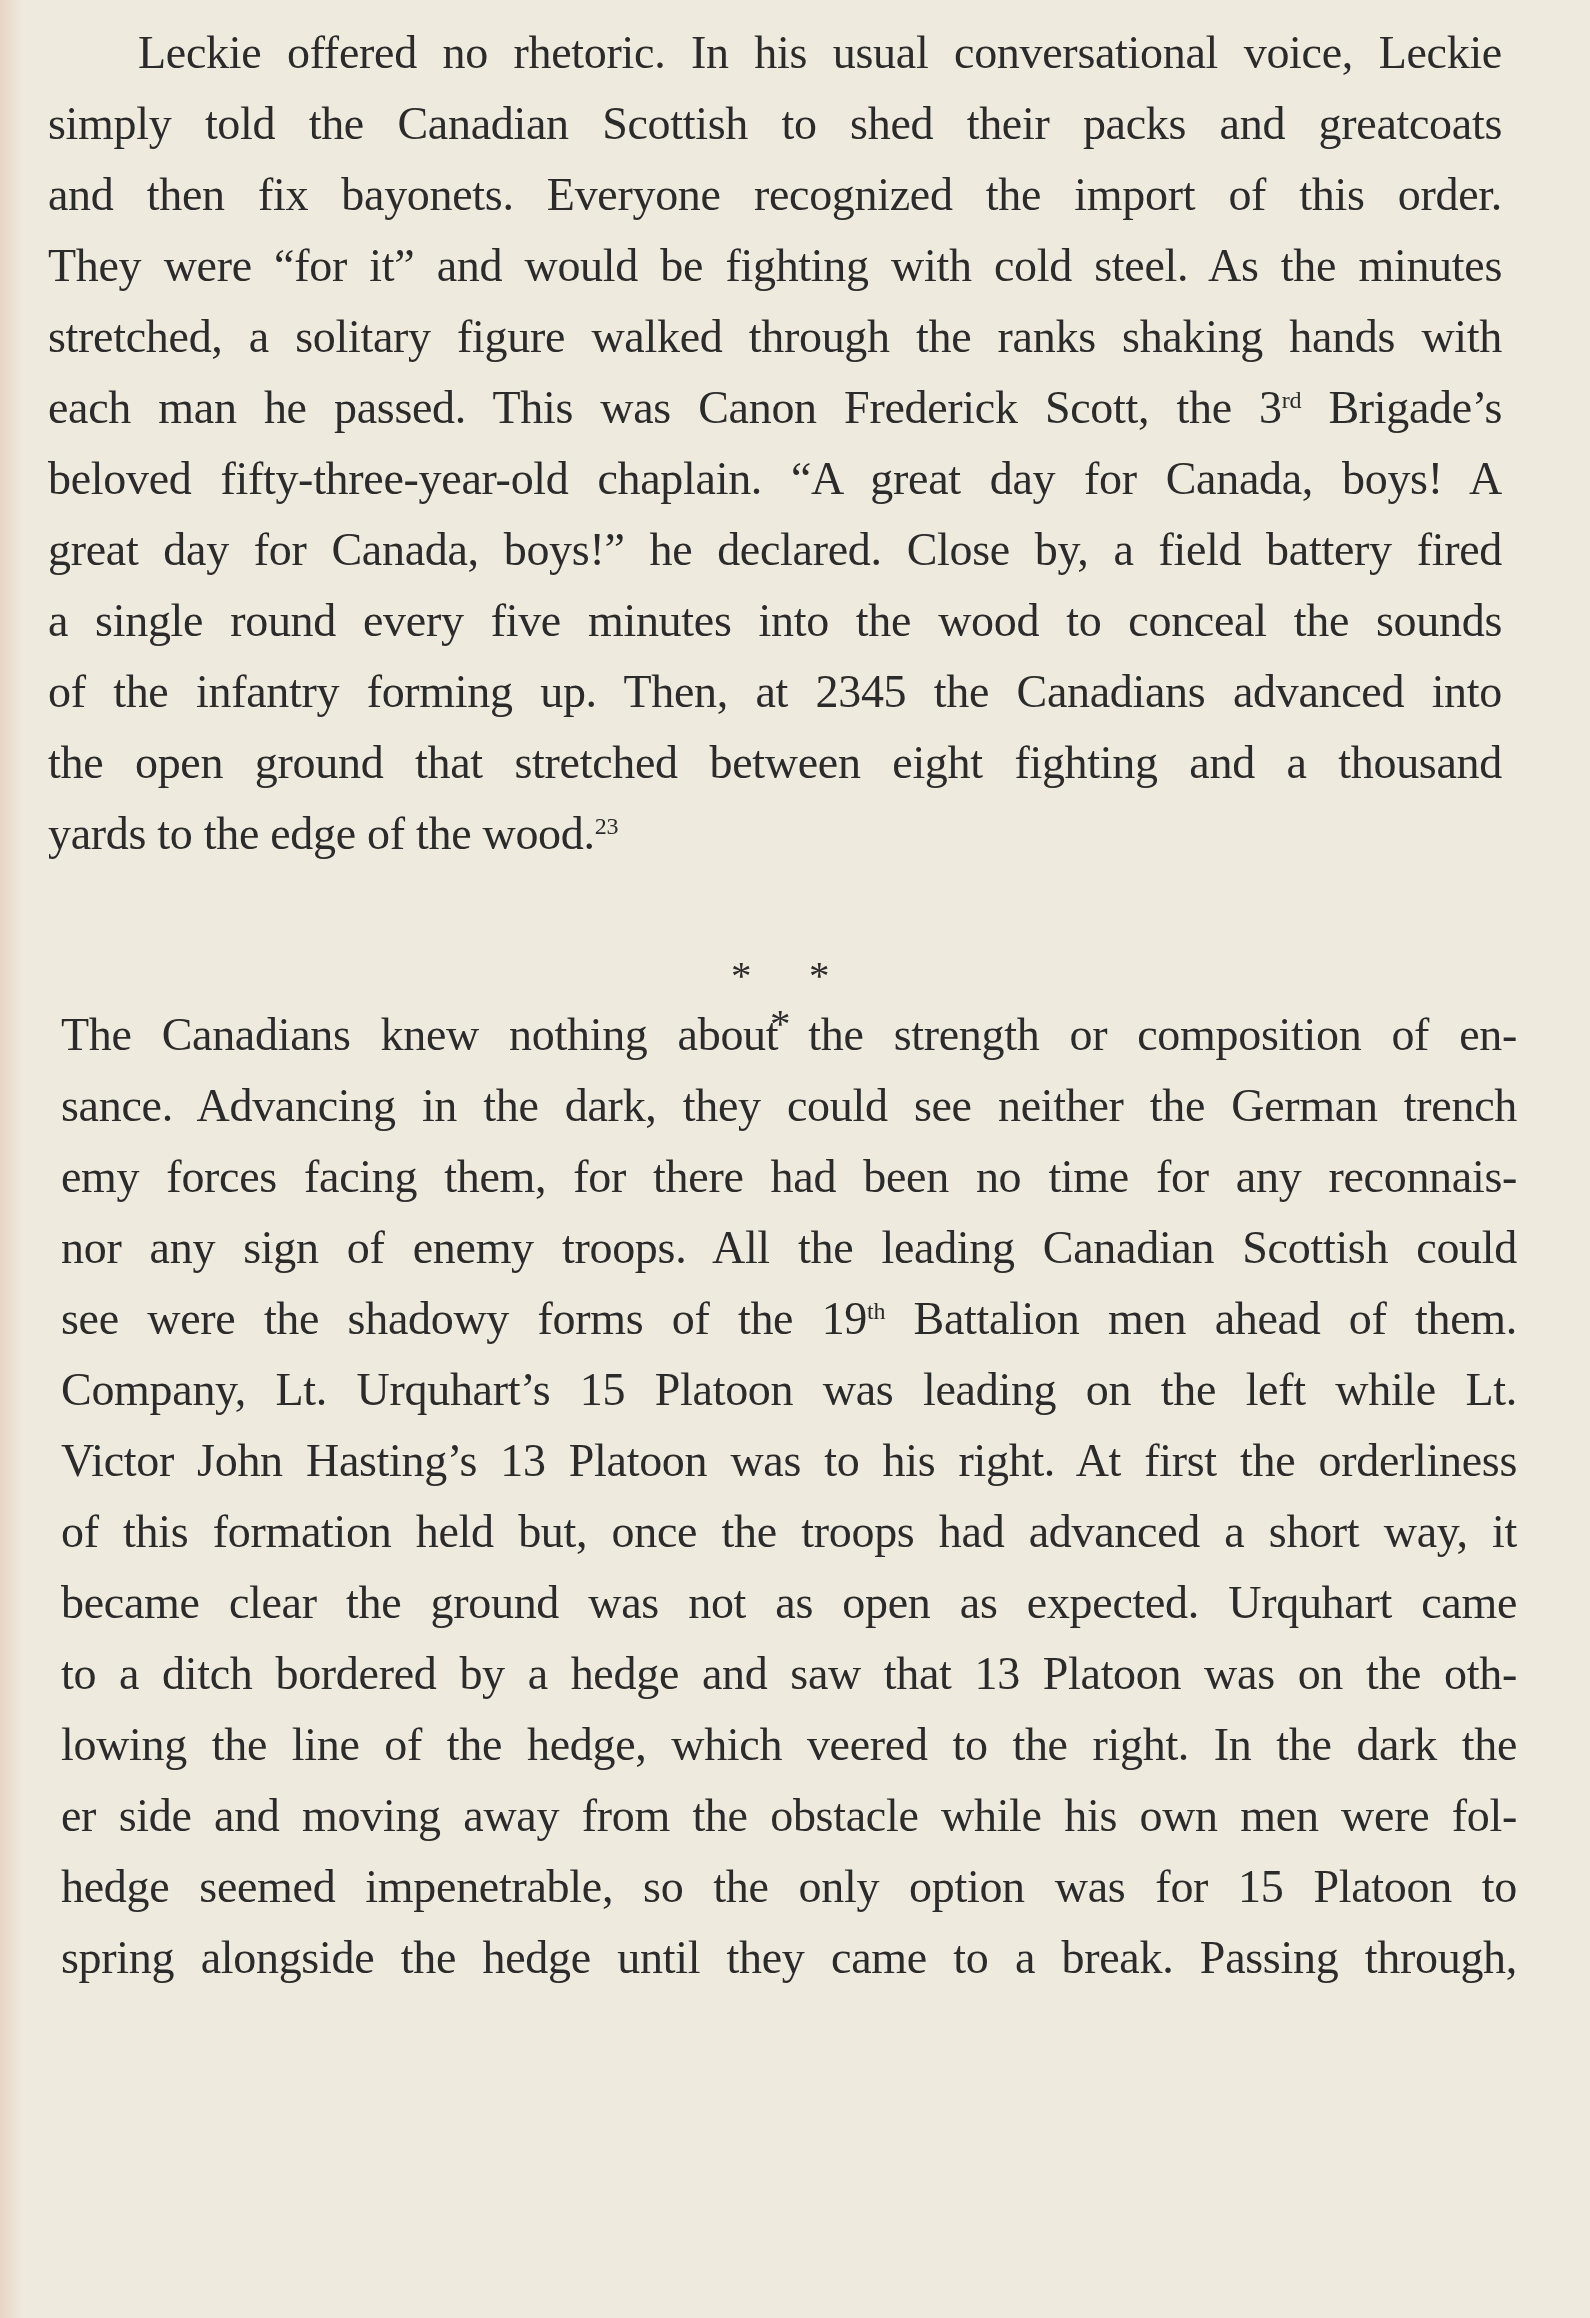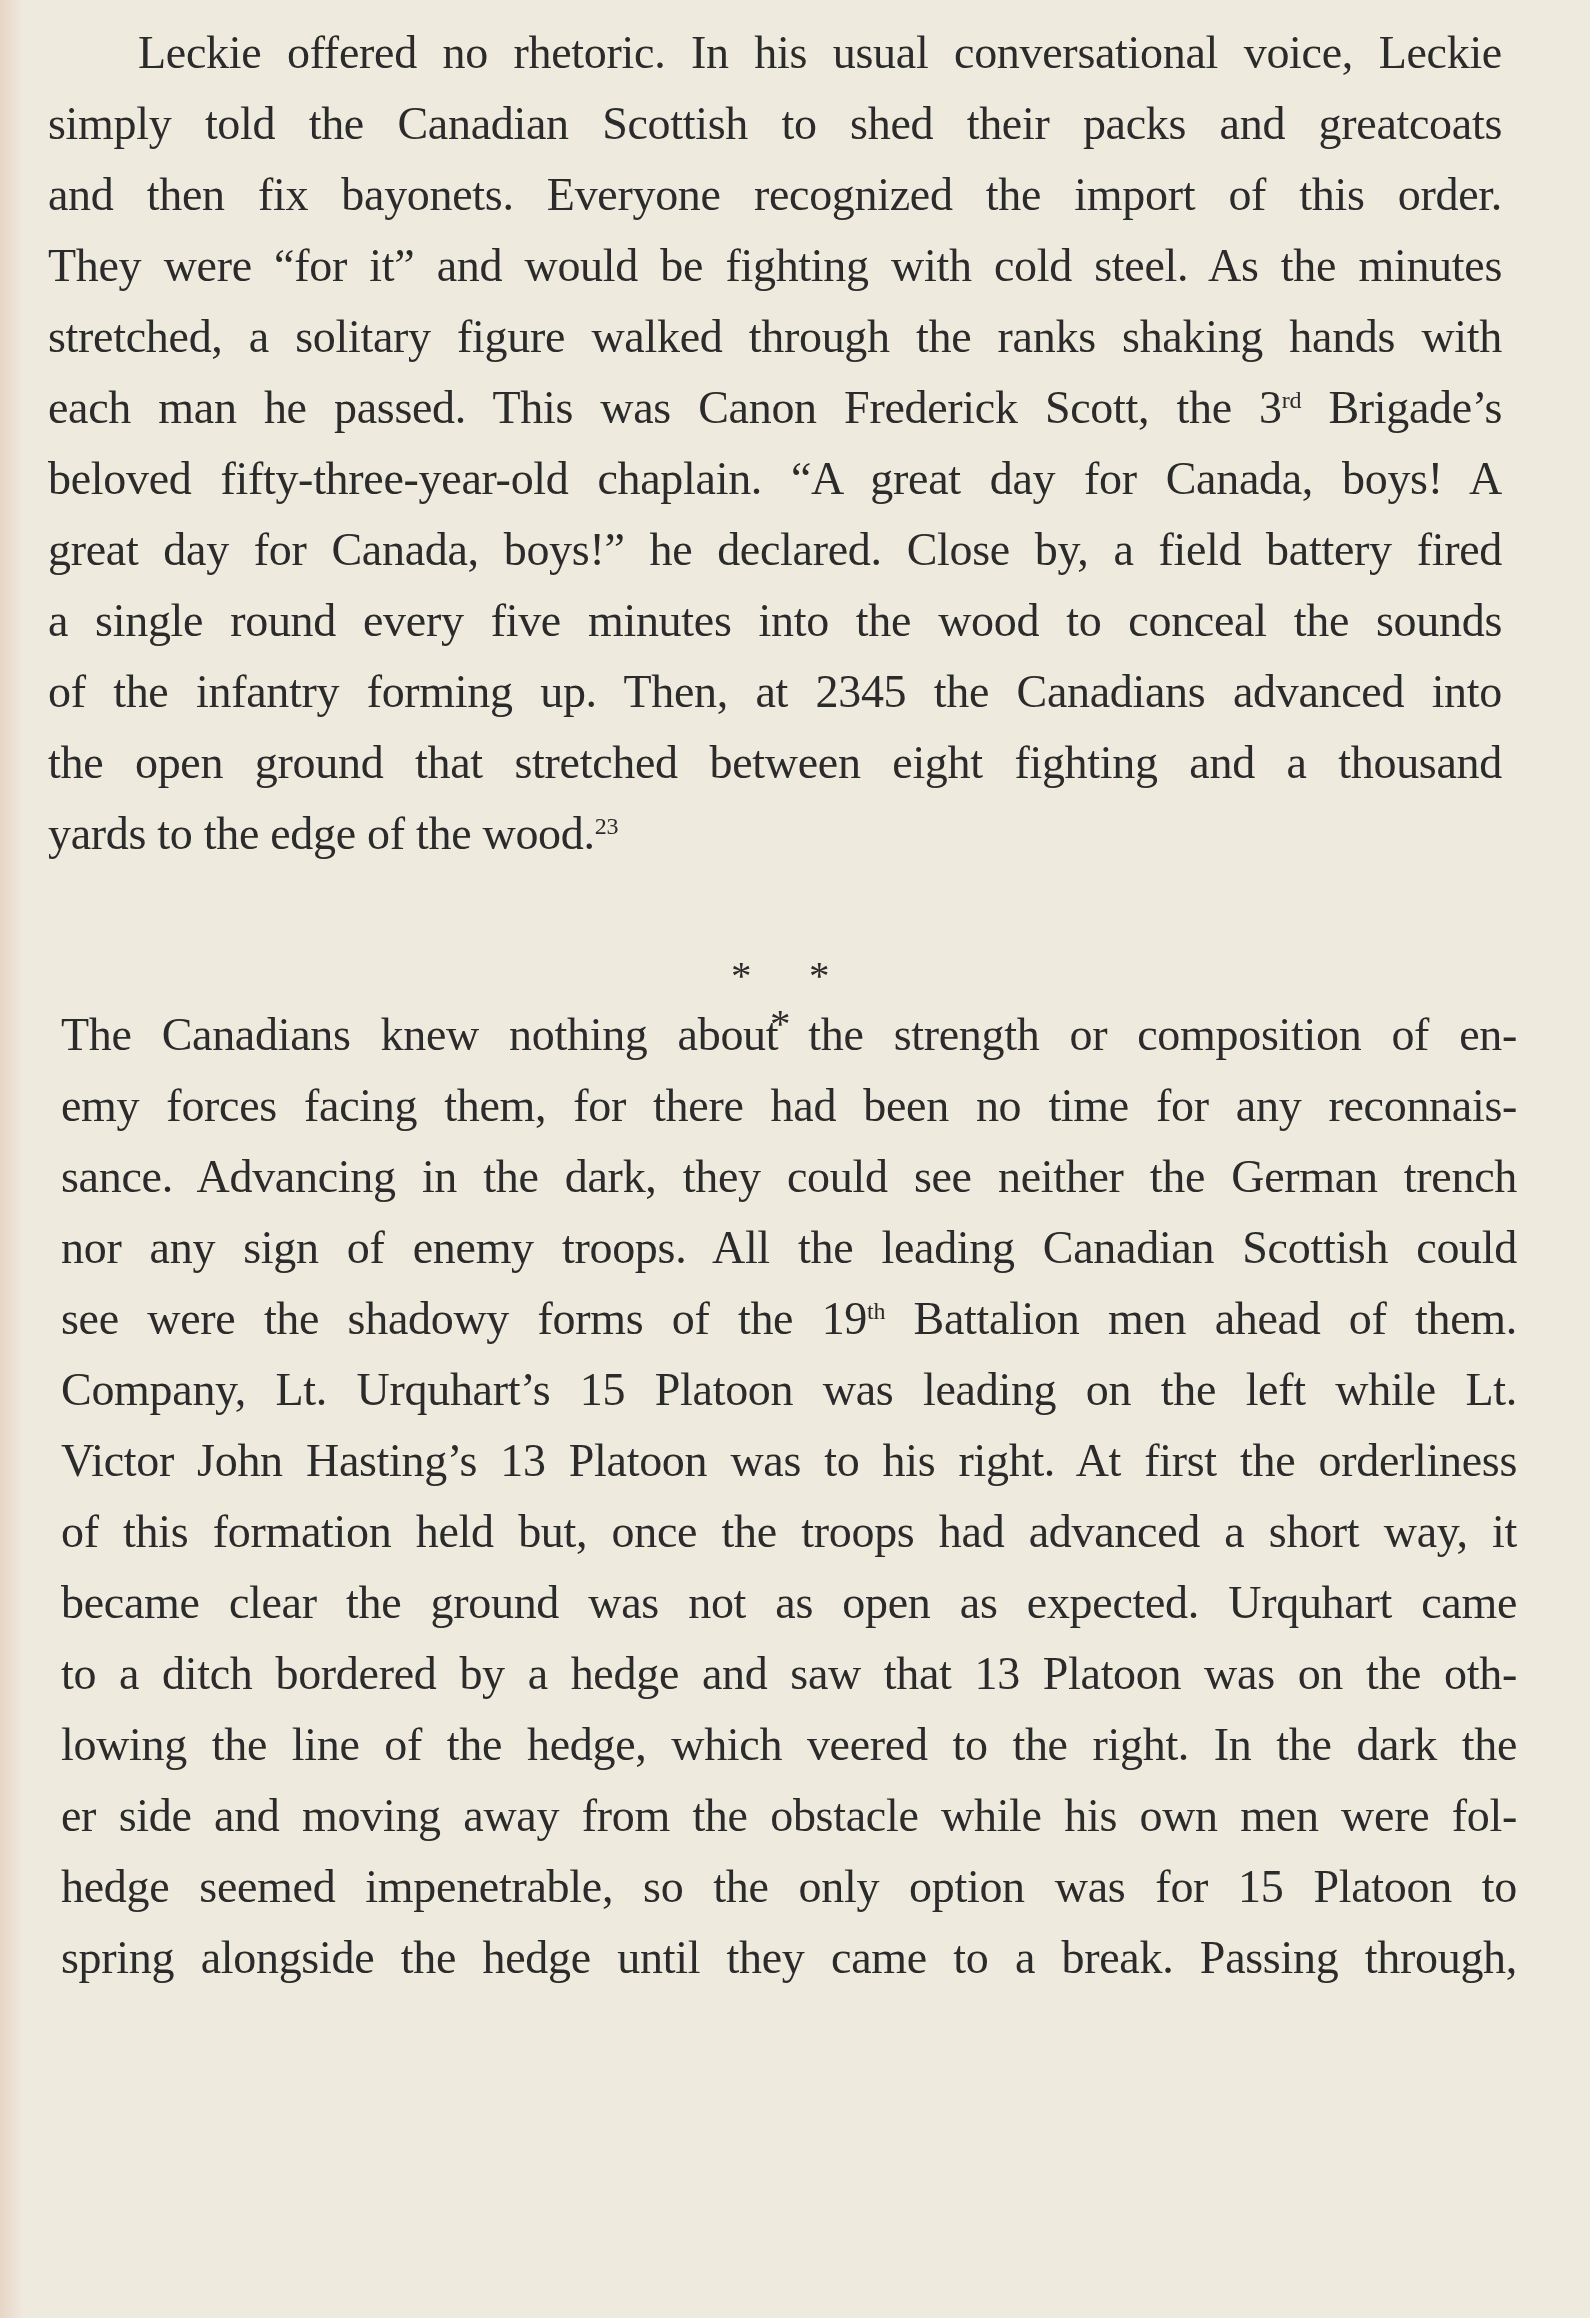--- a/index.html
+++ b/index.html
@@ -58,22 +58,22 @@
   <span class="line">a single round every five minutes into the wood to conceal the sounds</span>
   <span class="line">of the infantry forming up. Then, at 2345 the Canadians advanced into</span>
   <span class="line">the open ground that stretched between eight fighting and a thousand</span>
   <span class="line last"><span>yards to the edge of the wood.</span><sup>23</sup></span>
 </div>
 
 <div class="sep">* * *</div>
 
 <div class="textblock" id="para2">
   <span class="line">The Canadians knew nothing about the strength or composition of en-</span>
+  <span class="line">sance. Advancing in the dark, they could see neither the German trench</span>
   <span class="line">emy forces facing them, for there had been no time for any reconnais-</span>
-  <span class="line">sance. Advancing in the dark, they could see neither the German trench</span>
   <span class="line">nor any sign of enemy troops. All the leading Canadian Scottish could</span>
   <span class="line"><span>see were the shadowy forms of the 19</span><sup>th</sup><span> Battalion men ahead of them.</span></span>
   <span class="line">Company, Lt. Urquhart’s 15 Platoon was leading on the left while Lt.</span>
   <span class="line">Victor John Hasting’s 13 Platoon was to his right. At first the orderliness</span>
   <span class="line">of this formation held but, once the troops had advanced a short way, it</span>
   <span class="line">became clear the ground was not as open as expected. Urquhart came</span>
   <span class="line">to a ditch bordered by a hedge and saw that 13 Platoon was on the oth-</span>
   <span class="line">lowing the line of the hedge, which veered to the right. In the dark the</span>
   <span class="line">er side and moving away from the obstacle while his own men were fol-</span>
   <span class="line">hedge seemed impenetrable, so the only option was for 15 Platoon to</span>

